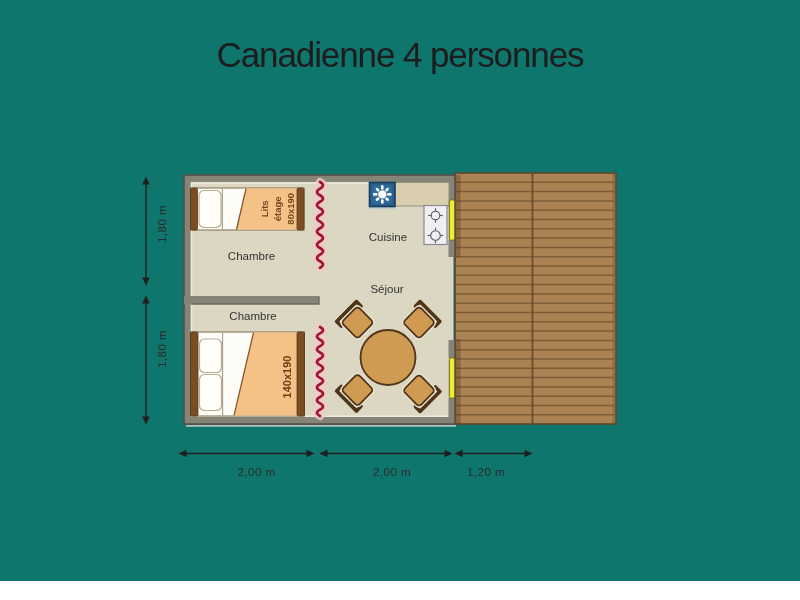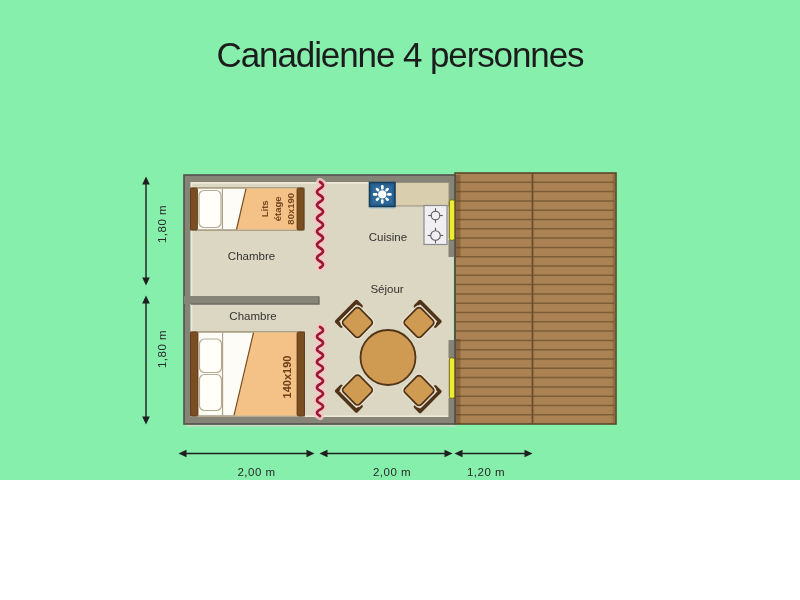--- a/index.html
+++ b/index.html
@@ -1,16 +1,16 @@
 <!DOCTYPE html>
 <html><head>
 <meta charset="utf-8">
 <style>
   html,body{margin:0;padding:0;background:#ffffff;}
-  #page{position:relative;width:800px;height:480px;background:#86efac;overflow:hidden;
+  #page{position:relative;width:800px;height:581px;background:#0f766e;overflow:hidden;
         font-family:"Liberation Sans", sans-serif;}
   #title{position:absolute;left:0;top:35px;width:800px;text-align:center;
          font-size:35px;color:#1c1c1c;letter-spacing:-1.1px;}
   svg text{font-family:"Liberation Sans", sans-serif;}
 </style>
 </head>
 <body>
 <div id="page">
 
 <div id="title">Canadienne 4 personnes</div>

